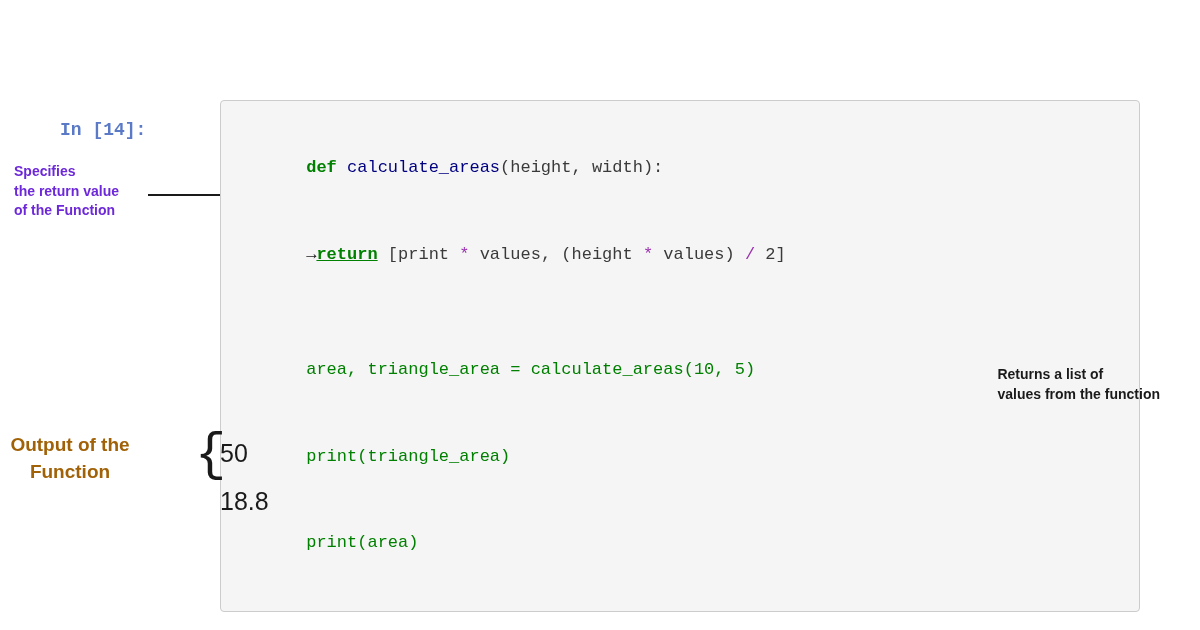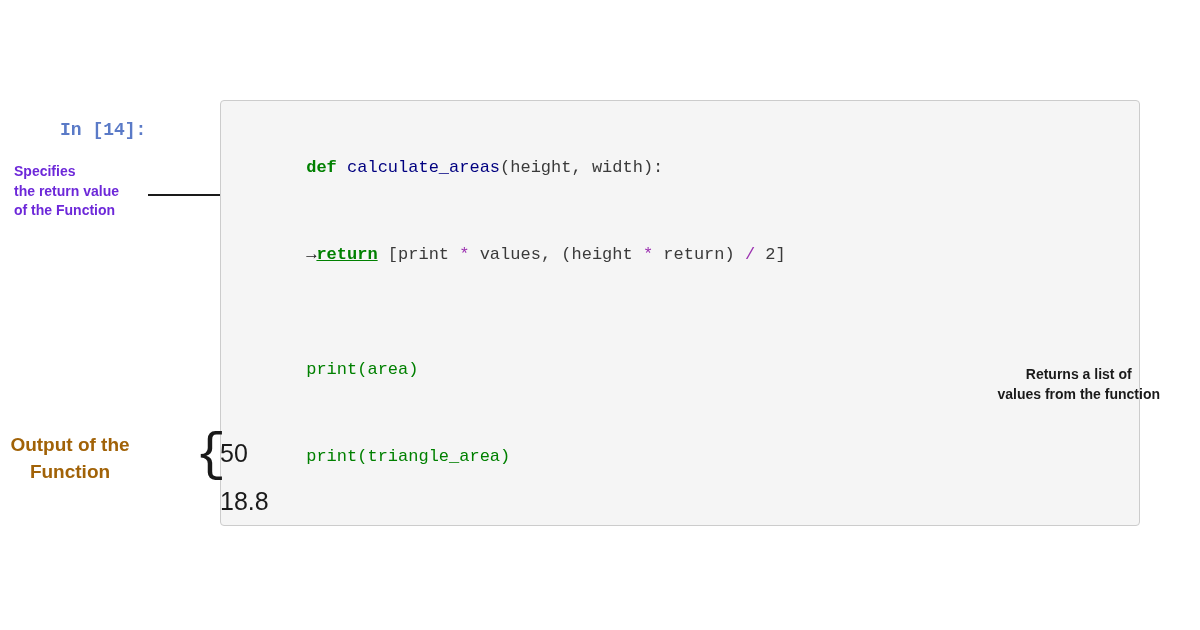--- a/index.html
+++ b/index.html
@@ -110,21 +110,20 @@
 
     
     .annotation-right {
       position: absolute;
       top: 365px;
       right: 40px;
       font-size: 14px;
       font-weight: bold;
       color: #1a1a1a;
       line-height: 1.4;
-      text-align: center;
       margin-left: 12px;
     }
 
     
     .arrows-svg {
       position: absolute;
       top: 0;
       left: 0;
       width: 1200px;
       height: 630px;
@@ -154,32 +153,35 @@
 
   <div class="in-label">In [14]:</div>
 
   <div class="code-cell">
 
     <div class="code-line">
       <span class="kw-def">def </span><span class="fn-name">calculate_areas</span><span class="code-default">(height, width):</span>
     </div>
 
     <div class="code-line">
-      <span style="color:#1a1a1a;">→</span><span class="kw-return">return</span><span class="code-default"> [print </span><span class="code-purple">*</span><span class="code-default"> values, (height </span><span class="code-purple">*</span><span class="code-default"> return) </span><span class="code-purple">/</span><span class="code-default"> 2]</span>
+      <span style="color:#1a1a1a;">→</span><span class="kw-return">return</span><span class="code-default"> [print </span><span class="code-purple">*</span><span class="code-default"> values, (height </span><span class="code-purple">*</span><span class="code-default"> values) </span><span class="code-purple">/</span><span class="code-default"> 2]</span>
     </div>
 
     <div class="code-line">&nbsp;</div>
 
+    <div class="code-line">
+      <span class="code-green">area, triangle_area = calculate_areas(10, 5)</span>
+    </div>
+
+    <div class="code-line">
+      <span class="code-green">print(triangle_area)</span>
+    </div>
 
     <div class="code-line">
       <span class="code-green">print(area)</span>
-    </div>
-
-    <div class="code-line">
-      <span class="code-green">print(triangle_area)</span>
     </div>
   </div>
 
   <div class="annotation-left">
     <span>Specifies<br>the return value<br>of the Function</span>
   </div>
 
   <div class="annotation-right">
     <span>Returns a list of<br>values from the function</span>
   </div>

